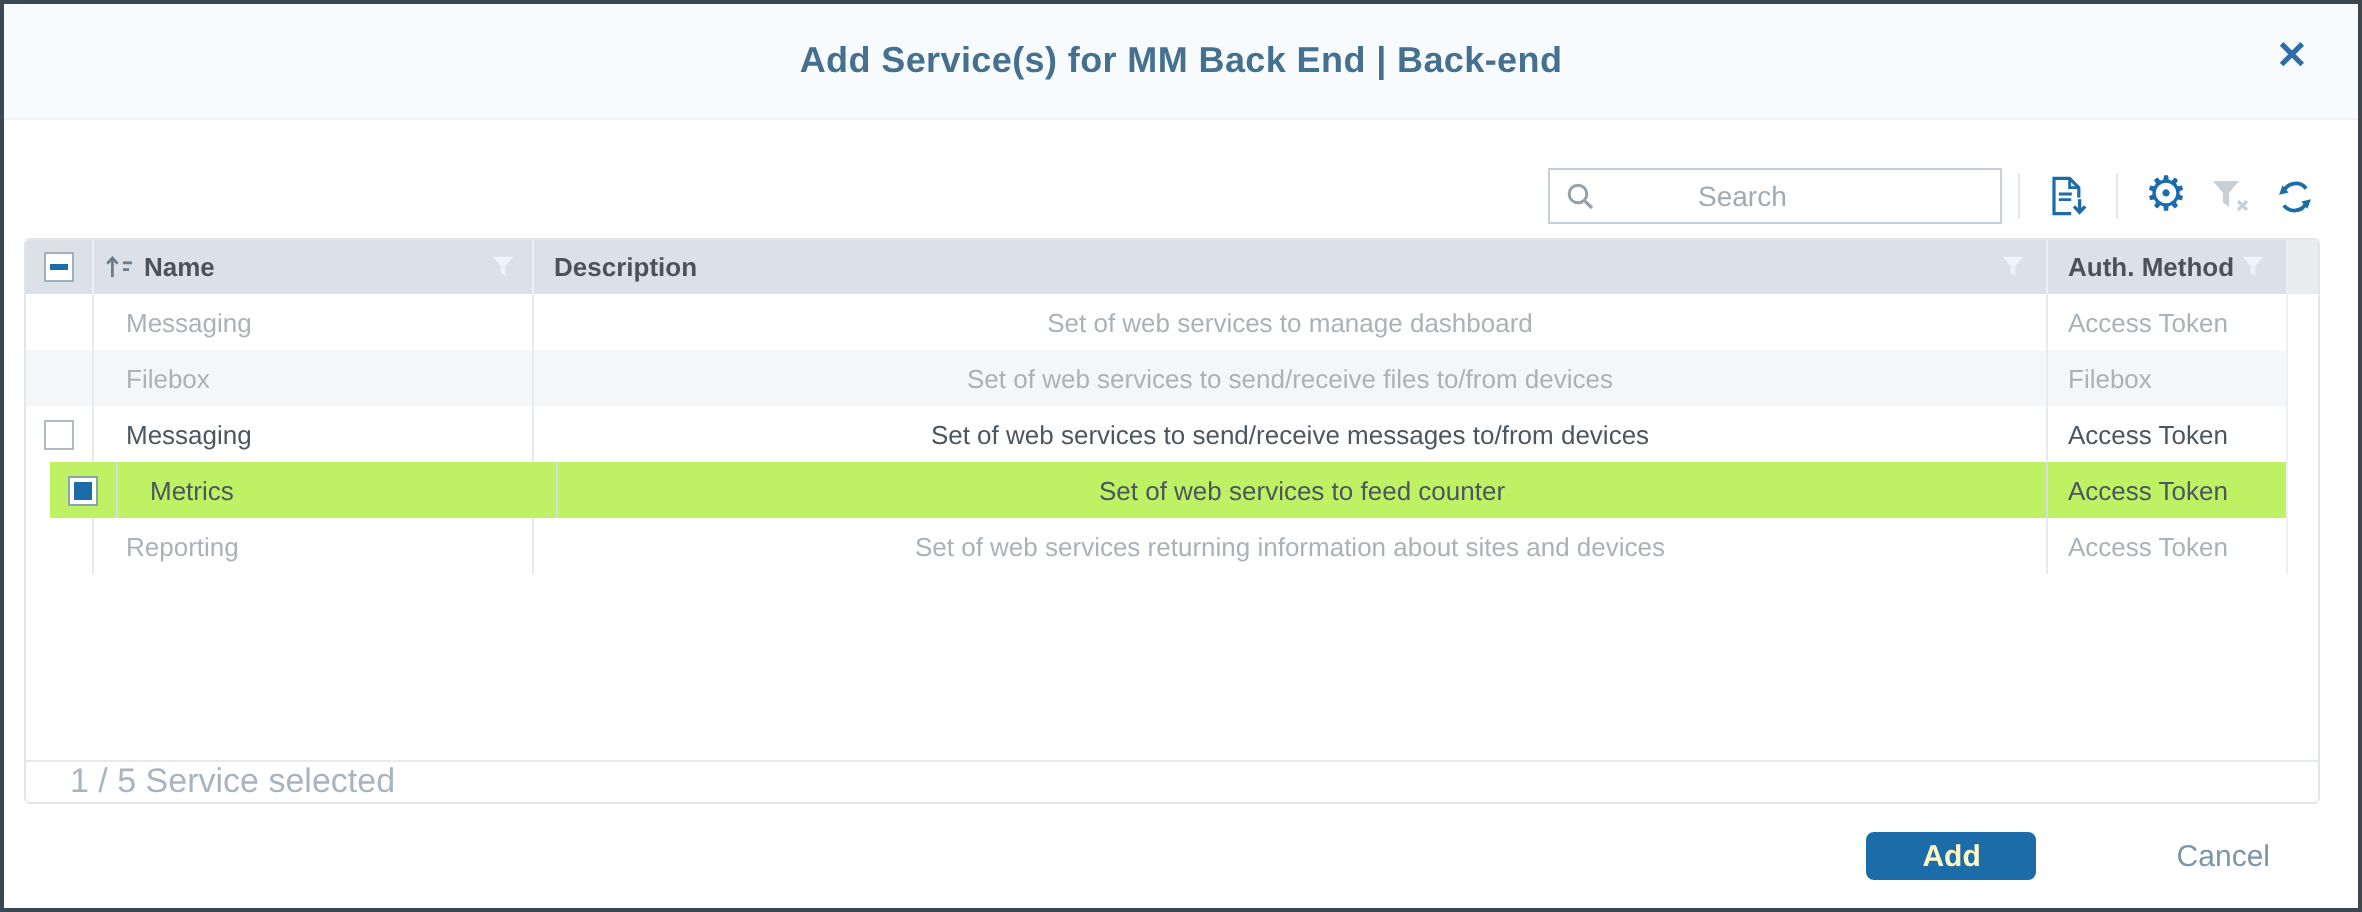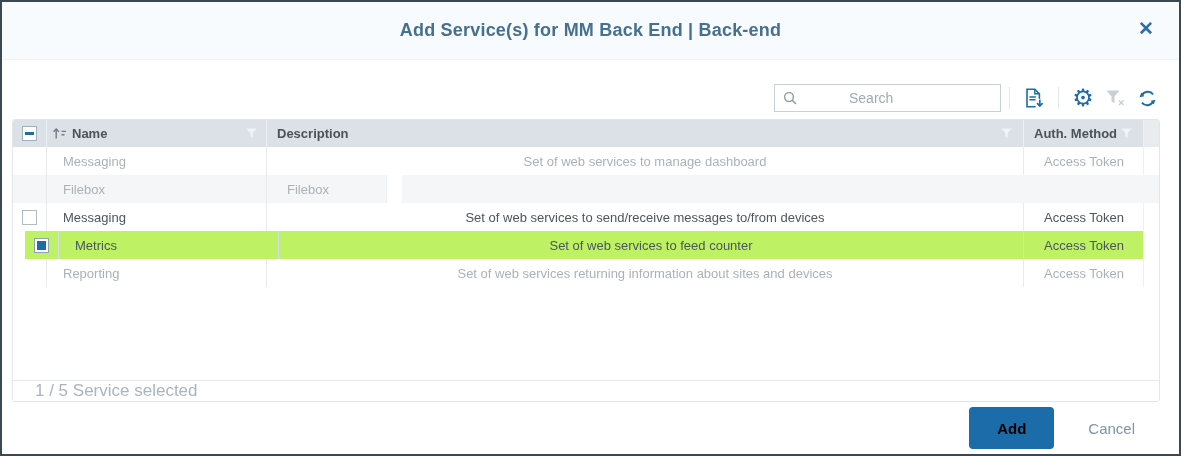--- a/index.html
+++ b/index.html
@@ -33,37 +33,37 @@
 
   .row{display:flex;height:28px;align-items:stretch;font-size:13px;background:#fff;}
   .row.alt{background:#f4f6f7;}
   .row.selected{background:#bef264;margin-left:12px;}
   .cell{display:flex;align-items:center;box-sizing:border-box;overflow:hidden;white-space:nowrap;}
   .cell + .cell{border-left:1px solid #e8ebed;}
   .row.selected .cell + .cell{border-left-color:#cfdfe9;}
   .c-check{width:33px;justify-content:center;}
   .c-name{width:220px;padding:0 8px 0 16px;}
   .c-desc{flex:1;padding:0 26px;justify-content:center;}
-  .c-auth{width:120px;padding:0 20px;}
+  .c-auth{width:120px;padding:0 10px;}
   .c-sbar{width:16px;background:#fff;border-left:1px solid #edf0f2 !important;}
   .row .txt{color:#4b565e;}
   .row.disabled .txt{color:#aab2b8;}
 
   .cb{width:15px;height:15px;border:1px solid #b2bac1;background:#fff;box-sizing:border-box;display:flex;align-items:center;justify-content:center;cursor:pointer;}
   .cb.indeterminate{border-color:#9db1c0;}
   .cb.indeterminate::after{content:"";width:9px;height:3px;background:#1b6ca9;}
   .cb.checked{border-color:#8fa3b2;}
   .cb.checked::after{content:"";width:9px;height:9px;background:#1b6ca9;}
 
   .gstatus{position:absolute;left:0;right:0;bottom:0;height:21px;border-top:1px solid #e7eaec;display:flex;align-items:center;padding-left:22px;font-size:17px;color:#a8b5c1;background:#fff;box-sizing:border-box;}
 
   
   .dlg-footer{position:absolute;bottom:0;left:0;right:0;height:52px;display:flex;align-items:center;justify-content:flex-end;padding-right:44px;gap:34px;box-sizing:border-box;background:#fff;}
-  .add-btn{width:85px;height:42px;background:#1b6ca9;color:#000000;border:none;border-radius:4px;font-size:15px;font-weight:bold;font-family:inherit;cursor:pointer;}
-  .cancel-link{color:#7e94a9;font-size:15px;cursor:pointer;}
+  .add-btn{width:85px;height:24px;background:#1b6ca9;color:#fef9c3;border:none;border-radius:4px;font-size:15px;font-weight:bold;font-family:inherit;cursor:pointer;}
+  .cancel-link{color:#7e94a9;font-size:15px;cursor:pointer;margin-left:36px;}
 </style>
 </head>
 <body>
 
 <div class="dialog">
 
   <div class="dlg-header">
     <div class="dlg-title">Add Service(s) for MM Back End | Back-end</div>
     <div class="dlg-close">✕</div>
   </div>
@@ -162,20 +162,23 @@
           <span class="txt">Access Token</span>
         </div>
       <div class="cell c-sbar"></div>
     </div>
 
     <div class="row alt disabled">
       <div class="cell c-check"></div>
       <div class="cell c-name">
           <span class="txt">Filebox</span>
         </div>
+      <div class="cell c-desc">
+          <span class="txt">Set of web services to send/receive files to/from devices</span>
+        </div>
       <div class="cell c-auth">
           <span class="txt">Filebox</span>
         </div>
       <div class="cell c-sbar"></div>
     </div>
 
     <div class="row">
       <div class="cell c-check">
         <span class="cb"></span>
       </div>

